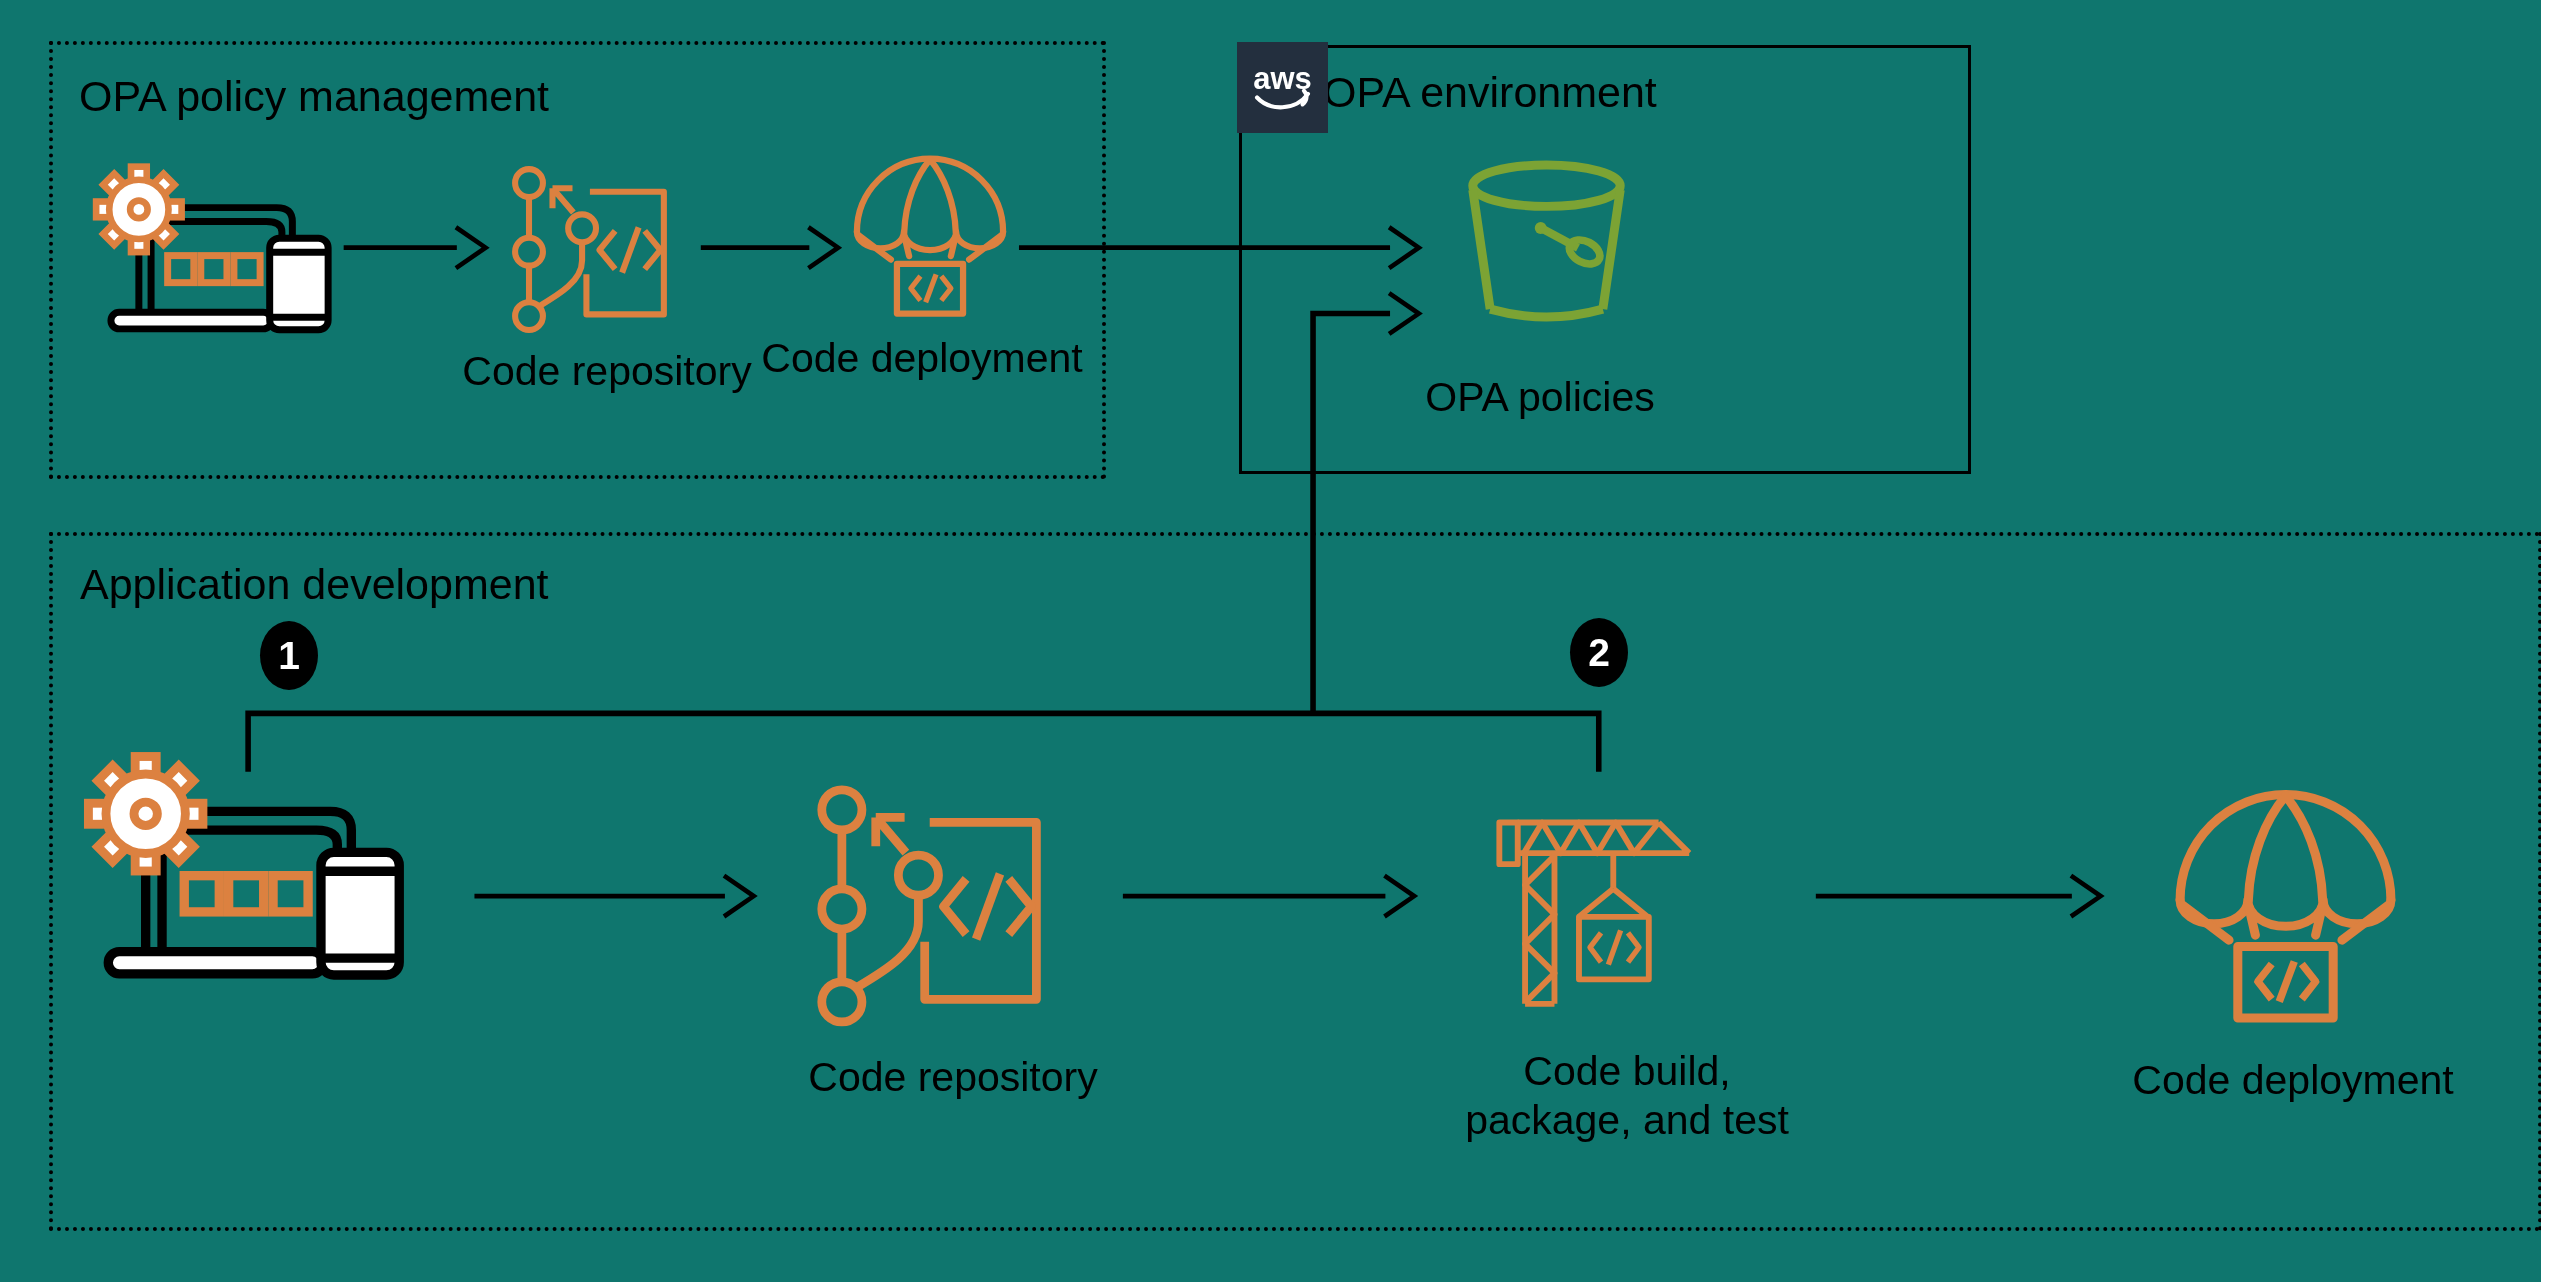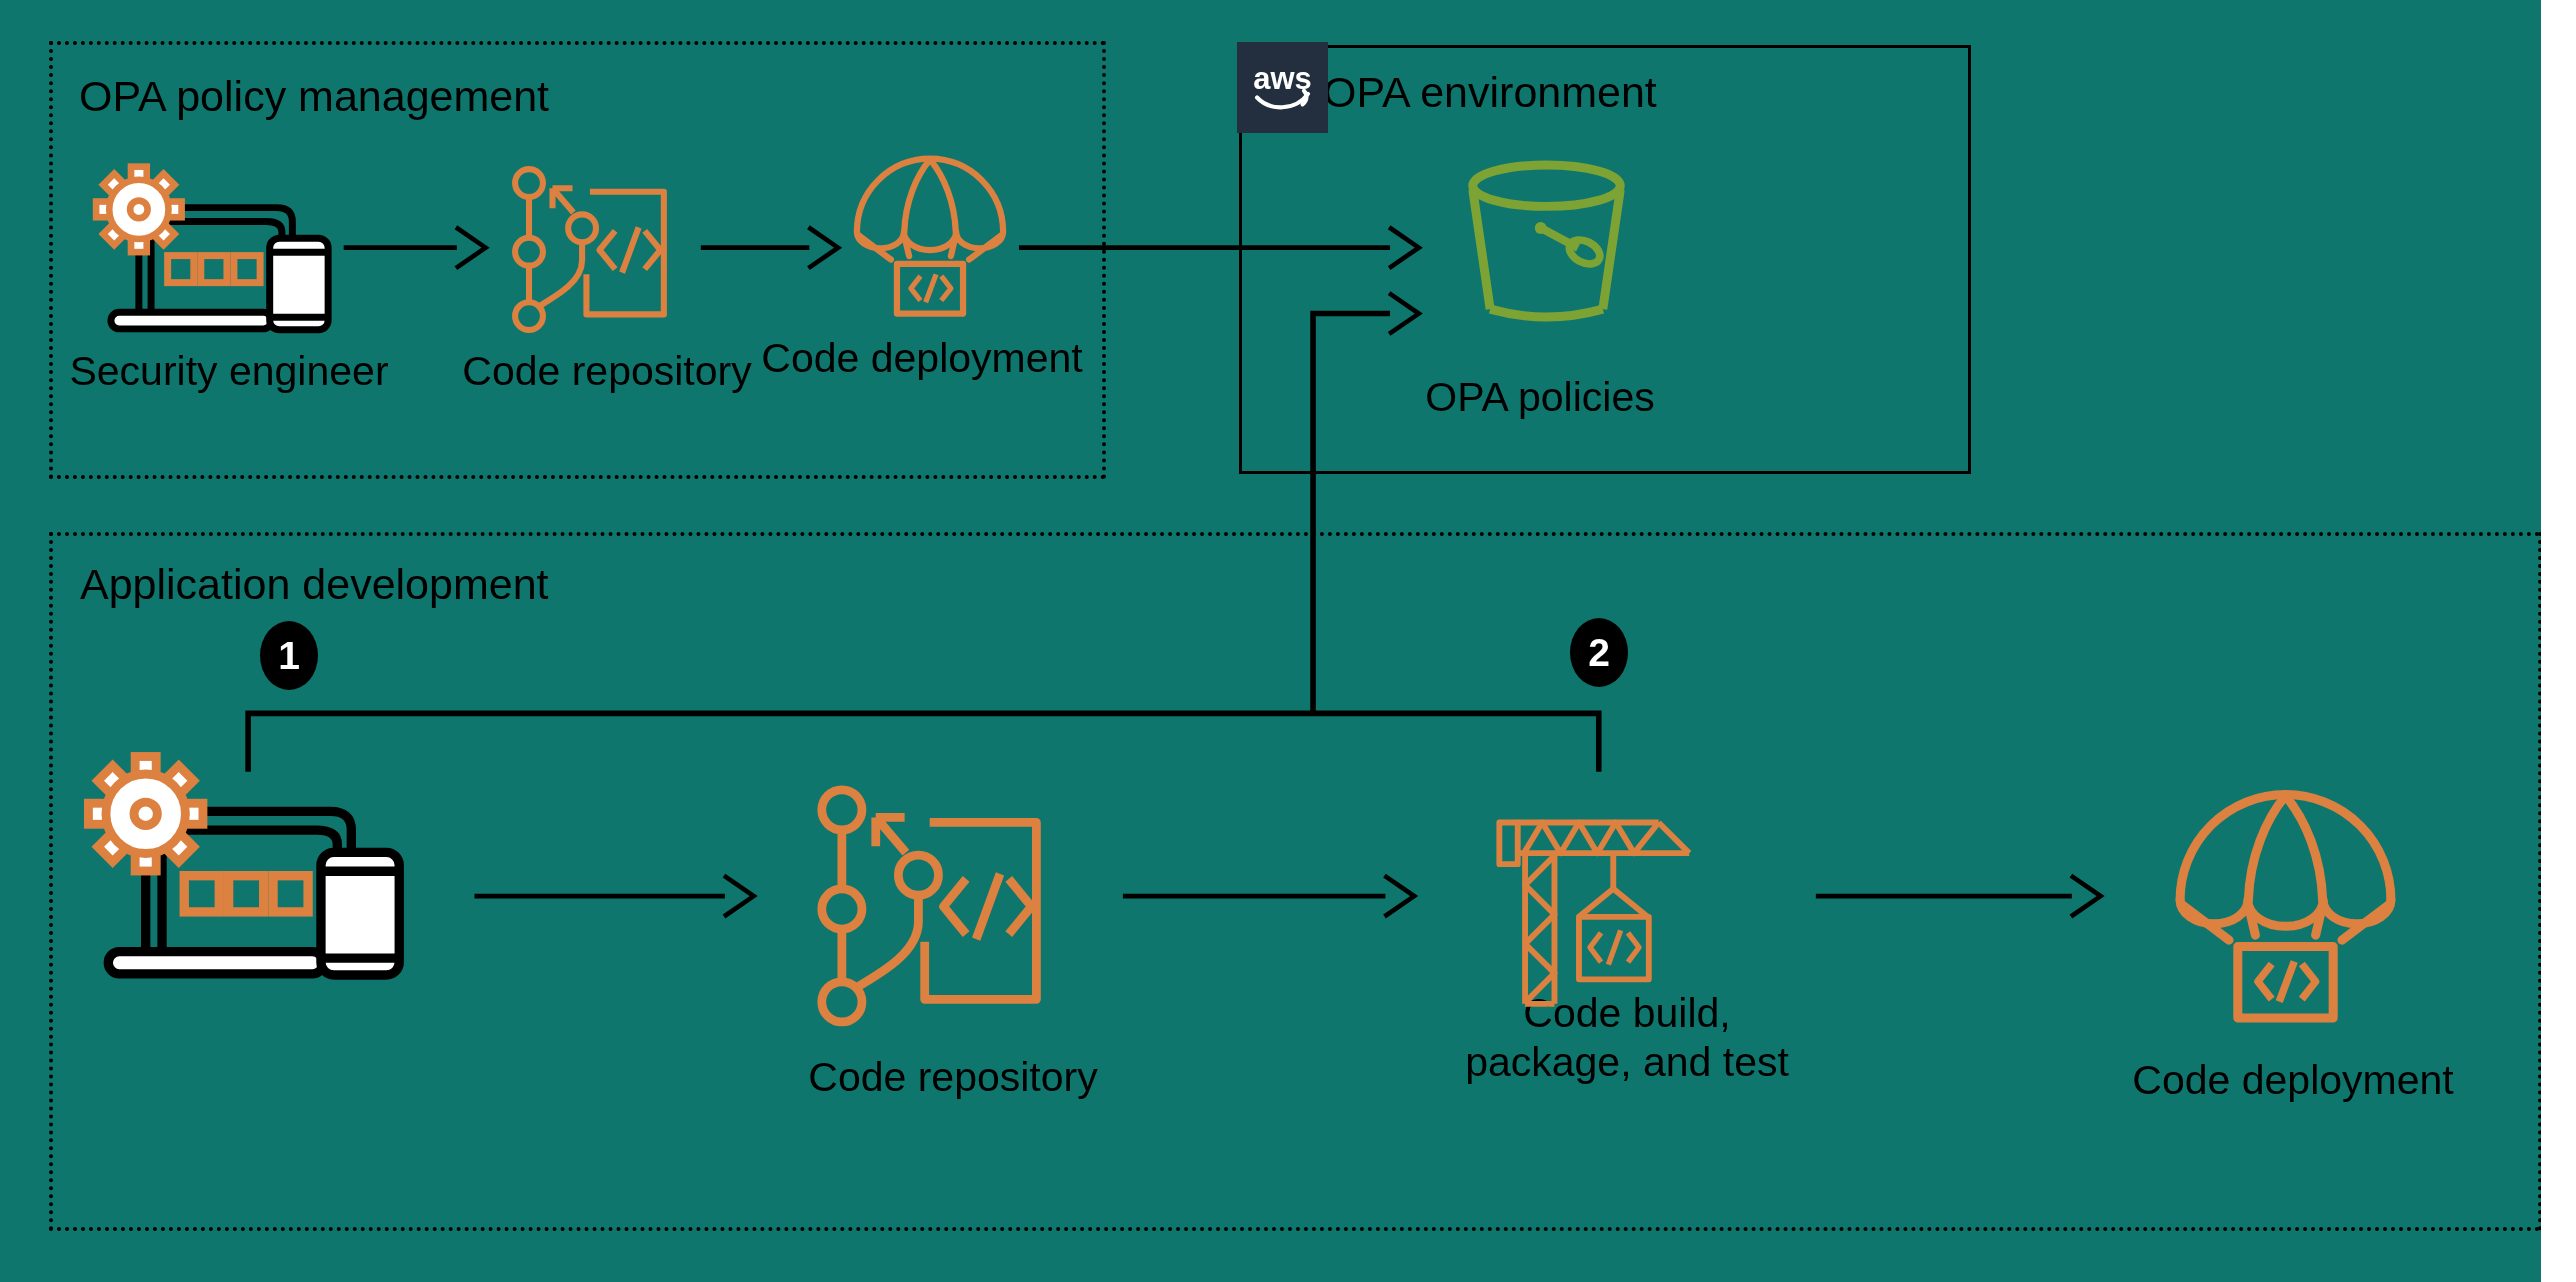--- a/index.html
+++ b/index.html
@@ -224,29 +224,28 @@
   <svg class="icon" style="left:813px;top:781px;width:251px;height:251px;" viewBox="0 0 100 100">
     <use href="#sym-coderepo"></use>
   </svg>
   <svg class="icon" style="left:1492px;top:787px;width:245px;height:245px;" viewBox="0 0 100 100">
     <use href="#sym-crane"></use>
   </svg>
   <svg class="icon" style="left:2160px;top:782px;width:251px;height:251px;" viewBox="0 0 100 100">
     <use href="#sym-parachute"></use>
   </svg>
 
-  <div class="node-label" style="left:229px;top:347px;">Security engineer</div>
   <div class="node-label" style="left:607px;top:347px;">Code repository</div>
   <div class="node-label" style="left:922px;top:334px;">Code deployment</div>
   <div class="node-label" style="left:1540px;top:373px;text-align:center;">OPA policies</div>
 
 
   <div class="node-label" style="left:953px;top:1053px;">Code repository</div>
 
-  <div class="node-label" style="left:1627px;top:989px;">
+  <div class="node-label" style="left:1627px;top:1047px;">
     <div>Code build,</div>
     <div>package, and test</div>
   </div>
 
   <div class="node-label" style="left:2293px;top:1056px;">Code deployment</div>
 
 </div>
 
 
 </body></html>

